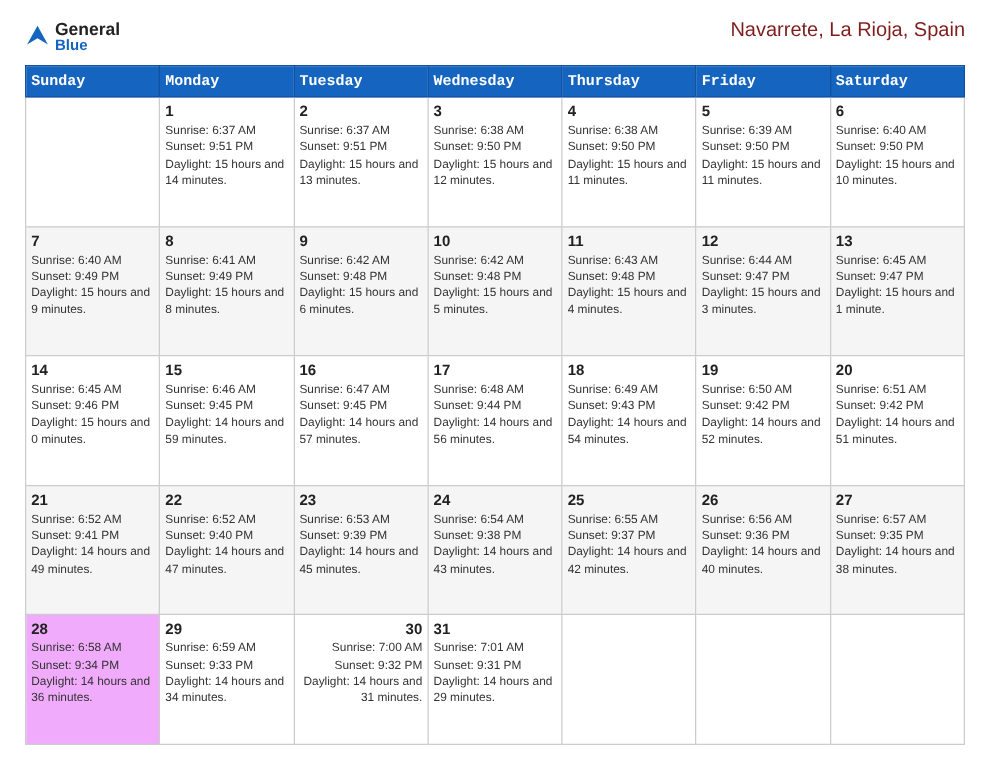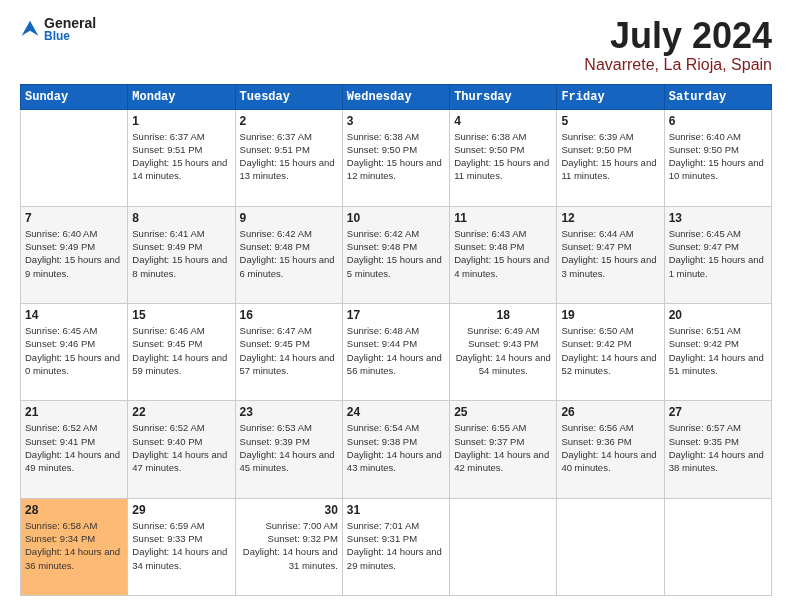--- a/index.html
+++ b/index.html
@@ -116,21 +116,20 @@
     <div class="logo-wrapper">
       <svg class="logo-arrow" viewBox="0 0 24 24">
         <polygon points="12,2 22,20 12,14 2,20" fill="#1565c0"></polygon>
       </svg>
       <div class="logo-name">
         <span class="logo-general">General</span>
         <span class="logo-blue">Blue</span>
       </div>
     </div>
     <div class="title-block">
-      <div class="month-year">July 2024</div>
       <div class="location">Navarrete, La Rioja, Spain</div>
     </div>
   </div>
 
   <table class="calendar">
     <thead>
       <tr>
       <th>Sunday</th>
           <th>Monday</th>
           <th>Tuesday</th>
@@ -208,21 +207,21 @@
             <div class="day-info">Sunrise: 6:46 AM<br>Sunset: 9:45 PM<br>Daylight: 14 hours and 59 minutes.</div>
           </td>
           <td style="background: rgb(255, 255, 255);">
             <span class="day-number">16</span>
             <div class="day-info">Sunrise: 6:47 AM<br>Sunset: 9:45 PM<br>Daylight: 14 hours and 57 minutes.</div>
           </td>
           <td style="background: rgb(255, 255, 255);">
             <span class="day-number">17</span>
             <div class="day-info">Sunrise: 6:48 AM<br>Sunset: 9:44 PM<br>Daylight: 14 hours and 56 minutes.</div>
           </td>
-          <td style="background: rgb(255, 255, 255); text-align: center;">
+          <td style="background: rgb(255, 255, 255);">
             <span class="day-number">18</span>
             <div class="day-info">Sunrise: 6:49 AM<br>Sunset: 9:43 PM<br>Daylight: 14 hours and 54 minutes.</div>
           </td>
           <td style="background: rgb(255, 255, 255);">
             <span class="day-number">19</span>
             <div class="day-info">Sunrise: 6:50 AM<br>Sunset: 9:42 PM<br>Daylight: 14 hours and 52 minutes.</div>
           </td>
           <td style="background: rgb(255, 255, 255);">
             <span class="day-number">20</span>
             <div class="day-info">Sunrise: 6:51 AM<br>Sunset: 9:42 PM<br>Daylight: 14 hours and 51 minutes.</div>
@@ -252,21 +251,21 @@
           <td style="background: rgb(245, 245, 245);">
             <span class="day-number">26</span>
             <div class="day-info">Sunrise: 6:56 AM<br>Sunset: 9:36 PM<br>Daylight: 14 hours and 40 minutes.</div>
           </td>
           <td style="background: rgb(245, 245, 245);">
             <span class="day-number">27</span>
             <div class="day-info">Sunrise: 6:57 AM<br>Sunset: 9:35 PM<br>Daylight: 14 hours and 38 minutes.</div>
           </td>
         </tr>
         <tr>
-          <td style="background: #fdba74; margin-left: 24px;">
+          <td style="background: #f0abfc; margin-left: 24px;">
             <span class="day-number">28</span>
             <div class="day-info">Sunrise: 6:58 AM<br>Sunset: 9:34 PM<br>Daylight: 14 hours and 36 minutes.</div>
           </td>
           <td style="background: rgb(255, 255, 255);">
             <span class="day-number">29</span>
             <div class="day-info">Sunrise: 6:59 AM<br>Sunset: 9:33 PM<br>Daylight: 14 hours and 34 minutes.</div>
           </td>
           <td style="background: rgb(255, 255, 255); text-align: right;">
             <span class="day-number">30</span>
             <div class="day-info">Sunrise: 7:00 AM<br>Sunset: 9:32 PM<br>Daylight: 14 hours and 31 minutes.</div>

